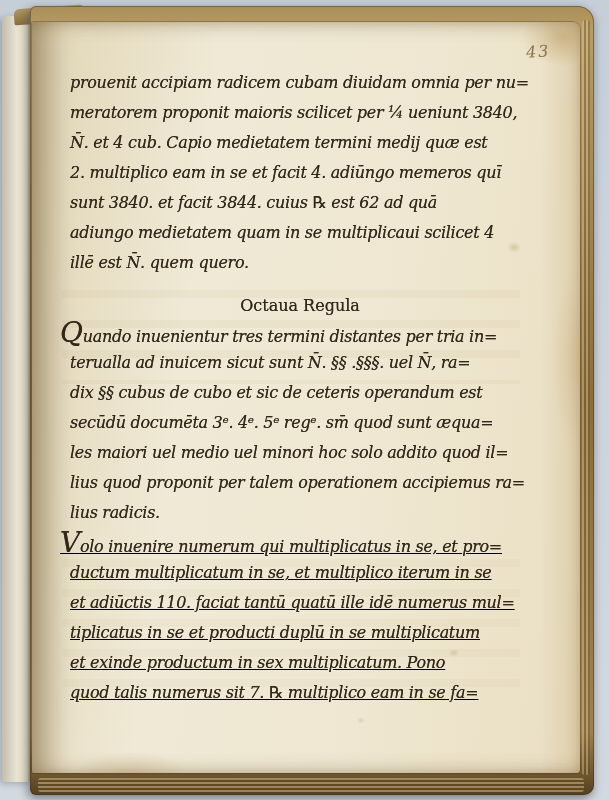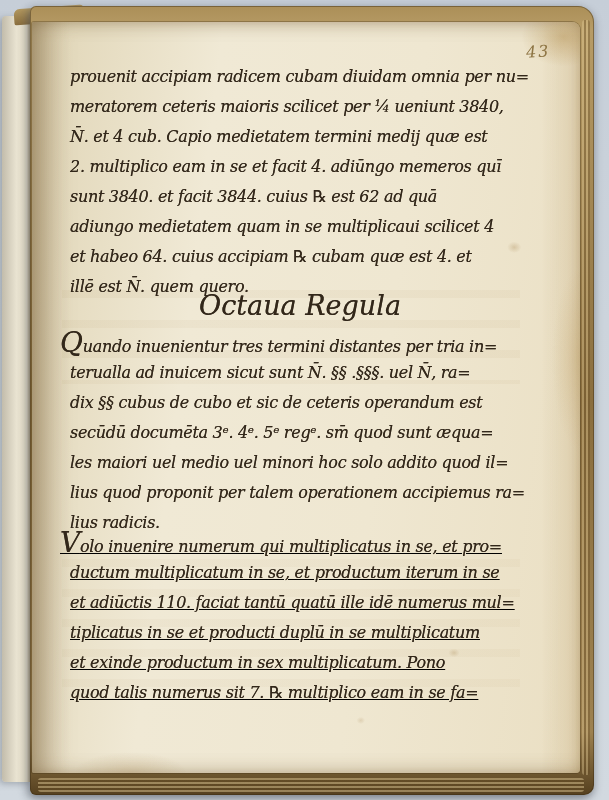--- a/index.html
+++ b/index.html
@@ -70,27 +70,27 @@
     font-style:italic;font-size:16px;color:#8d7443;
     transform:rotate(-4deg);letter-spacing:2px;
   }
   .textblock{position:absolute;left:38px;top:40px;width:426px;height:680px;}
   .para{position:absolute;left:0;width:100%;}
   .line{
     height:30px;line-height:30px;white-space:nowrap;
     font-style:italic;font-size:16px;letter-spacing:-0.3px;
     color:#32271a;text-shadow:0 0 .5px rgba(50,39,26,.8);
   }
-  .s0{top:0;}
+  .s0{top:6px;}
   .heading{
     position:absolute;top:229px;left:0;width:100%;padding-left:34px;box-sizing:border-box;
-    text-align:center;font-style:italic;font-size:27px;line-height:30px;
+    text-align:center;font-size:16px;line-height:30px;
     color:#32271a;text-shadow:0 0 .5px rgba(50,39,26,.8);
   }
-  .s2{top:256px;margin-top:10px;}
+  .s2{top:256px;}
   .s3{top:466px;text-decoration:underline;}
   .initial-line{margin-left:-10px;}
   .initial-line::first-letter{font-size:28px;}
 </style>
 </head>
 <body>
 
 <div class="canvas">
   <div class="prev-page"></div>
   <div class="cover-flap"></div>
@@ -102,44 +102,43 @@
     <div class="page">
       <div class="showthrough st1"></div>
       <div class="showthrough st2"></div>
 
       <div class="folio">43</div>
 
       <div class="textblock">
 
         <div class="para s0">
           <div class="line">prouenit accipiam radicem cubam diuidam omnia per nu=</div>
-          <div class="line">meratorem ceteris maioris scilicet per ¼ ueniunt 3840,</div>
+          <div class="line">meratorem proponit maioris scilicet per ¼ ueniunt 3840,</div>
           <div class="line">N̄. et 4 cub. Capio medietatem termini medij quæ est</div>
           <div class="line">2. multiplico eam in se et facit 4. adiūngo memeros quī</div>
           <div class="line">sunt 3840. et facit 3844. cuius ℞ est 62 ad quā</div>
           <div class="line">adiungo medietatem quam in se multiplicaui scilicet 4</div>
-          <div class="line">et habeo 64. cuius accipiam ℞ cubam quæ est 4. et</div>
           <div class="line">illē est N̄. quem quero.</div>
         </div>
 
         <div class="heading">Octaua Regula</div>
 
         <div class="para s2">
           <div class="line initial-line">Quando inuenientur tres termini distantes per tria in=</div>
           <div class="line">terualla ad inuicem sicut sunt N̄. §§ .§§§. uel N̄, ra=</div>
           <div class="line">dix §§ cubus de cubo et sic de ceteris operandum est</div>
           <div class="line">secūdū documēta 3ᵉ. 4ᵉ. 5ᵉ regᵉ. sm̄ quod sunt æqua=</div>
           <div class="line">les maiori uel medio uel minori hoc solo addito quod il=</div>
           <div class="line">lius quod proponit per talem operationem accipiemus ra=</div>
           <div class="line">lius radicis.</div>
         </div>
 
         <div class="para s3">
           <div class="line initial-line">Volo inuenire numerum qui multiplicatus in se, et pro=</div>
-          <div class="line">ductum multiplicatum in se, et productum iterum in se</div>
+          <div class="line">ductum multiplicatum in se, et multiplico iterum in se</div>
           <div class="line">et adiūctis 110. faciat tantū quatū ille idē numerus mul=</div>
           <div class="line">tiplicatus in se et producti duplū in se multiplicatum</div>
           <div class="line">et exinde productum in sex multiplicatum. Pono</div>
           <div class="line">quod talis numerus sit 7. ℞ multiplico eam in se fa=</div>
         </div>
 
       </div>
     </div>
   </div>
 </div>

